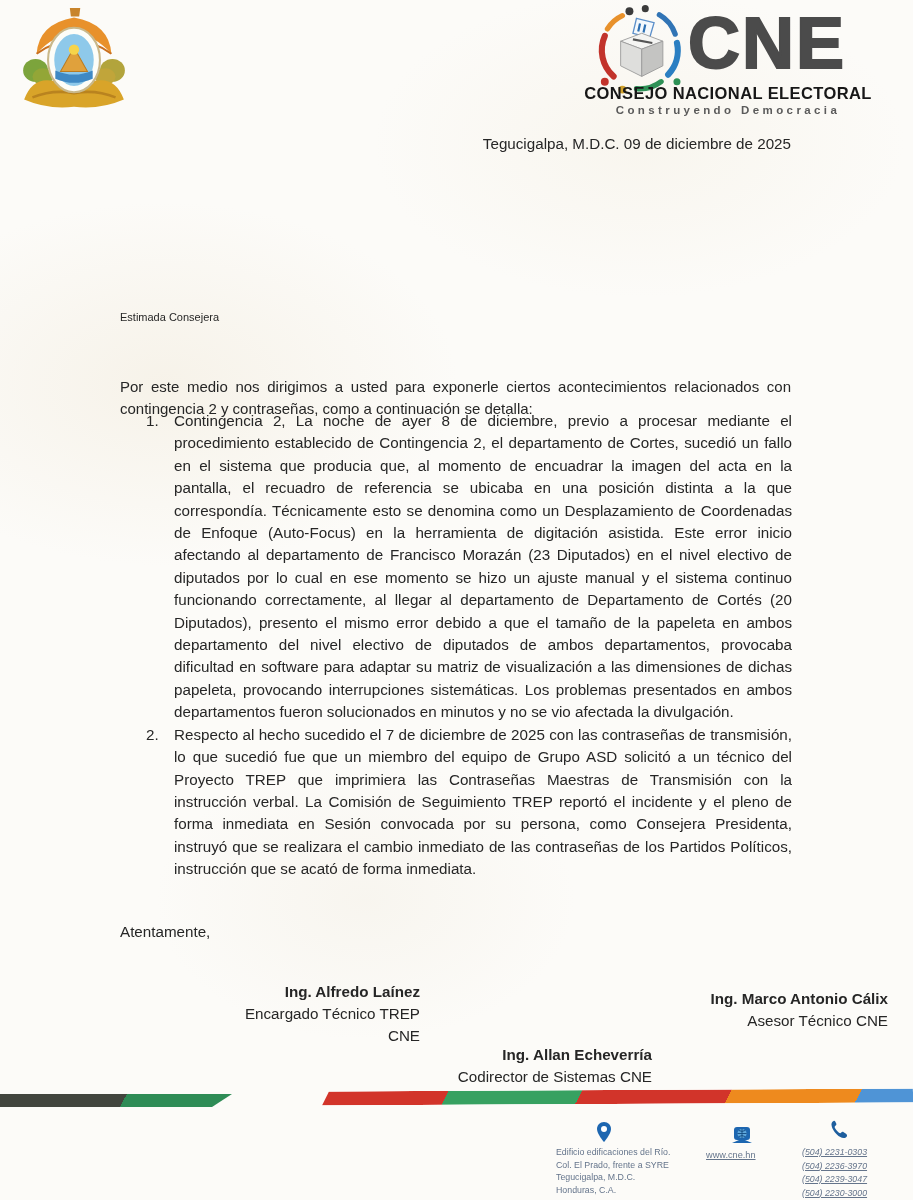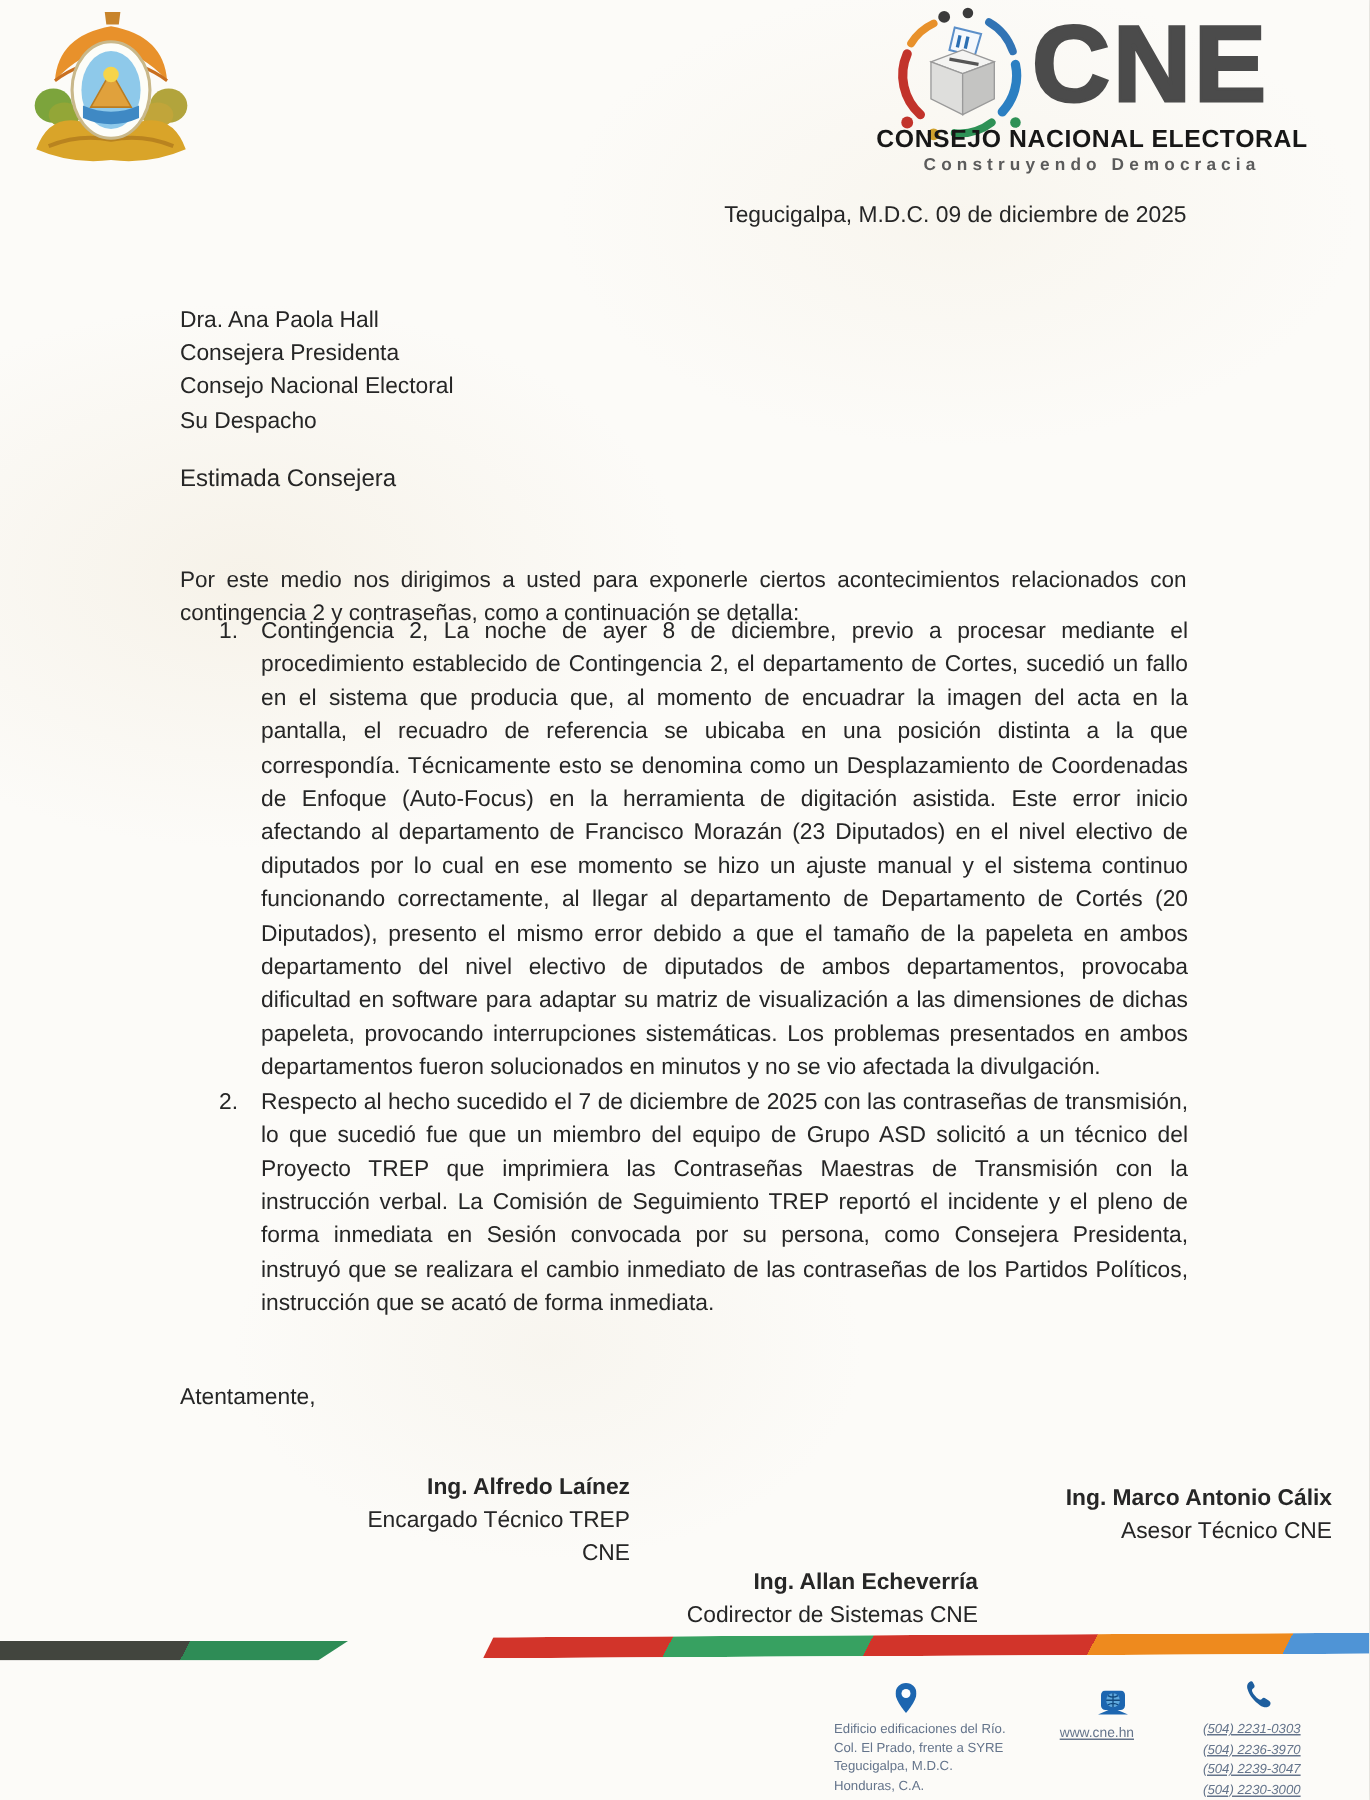--- a/index.html
+++ b/index.html
@@ -30,21 +30,21 @@
     position:absolute;left:578px;top:84px;width:300px;
     text-align:center;font-size:16.5px;font-weight:800;color:#171717;letter-spacing:.4px;
   }
   .org-tagline{
     position:absolute;left:578px;top:104px;width:300px;
     text-align:center;font-size:11.5px;font-weight:600;color:#5b5b5b;letter-spacing:3.4px;
   }
   
   .dateline{position:absolute;left:120px;top:135px;width:671px;text-align:right;font-size:15.2px;}
   .recipient{position:absolute;left:120px;top:203px;font-size:15.2px;line-height:22.2px;}
-  .salutation{position:absolute;left:120px;top:311px;font-size:16px;}
+  .salutation{position:absolute;left:120px;top:311px;font-size:11px;}
   .intro{position:absolute;left:120px;top:352px;width:671px;font-size:15px;line-height:22.4px;text-align:justify;margin-top:24px;}
   .list{position:absolute;left:146px;top:410px;width:646px;font-size:15.2px;line-height:22.4px;}
   .list-item{display:flex;align-items:flex-start;}
   .list-num{width:28px;flex:0 0 28px;}
   .list-text{flex:1;text-align:justify;}
   .closing{position:absolute;left:120px;top:876px;width:671px;font-size:15.2px;}
   .valediction{position:absolute;left:120px;top:923px;font-size:15.2px;}
   
   .sig{position:absolute;text-align:right;font-size:15.2px;line-height:22px;}
   .sig .name{font-weight:700;}
@@ -69,21 +69,21 @@
     clip-path:polygon(7px 0,100% 0,100% 100%,0 100%);
     transform:rotate(-.3deg);
   }
   
   .f-ico{position:absolute;}
   .f-pin{left:597px;top:1122px;width:14px;height:20px;}
   .f-globe{left:731px;top:1127px;width:22px;height:19px;}
   .f-phone{left:830px;top:1120px;width:18px;height:20px;}
   .f-address{position:absolute;left:556px;top:1146px;width:150px;
     font-size:8.8px;line-height:12.5px;color:#64748b;}
-  .f-web{position:absolute;left:684px;top:1150px;width:72px;text-align:right;
+  .f-web{position:absolute;left:706px;top:1150px;width:72px;text-align:left;
     font-size:9.2px;color:#64748b;text-decoration:underline;}
   .f-phones{position:absolute;left:802px;top:1146px;width:110px;
     font-size:8.8px;line-height:13.5px;color:#64748b;}
   .f-phones div{text-decoration:underline;font-style:italic;}
 </style>
 </head>
 <body>
 
 <div class="page">
 
@@ -127,26 +127,20 @@
       <polygon points="76,42 52,51 52,82 76,70" fill="#c4c4c2" stroke="#9a9a9a"></polygon>
     </svg>
   </div>
 
   <div class="cne-acronym">CNE</div>
   <div class="org-name">CONSEJO NACIONAL ELECTORAL</div>
   <div class="org-tagline">Construyendo Democracia</div>
 
   <div class="dateline">Tegucigalpa, M.D.C. 09 de diciembre de 2025</div>
 
-  <div class="recipient">
-    <div>Dra. Ana Paola Hall</div>
-    <div>Consejera Presidenta</div>
-    <div>Consejo Nacional Electoral</div>
-    <div>Su Despacho</div>
-  </div>
 
   <div class="salutation">Estimada Consejera</div>
 
   <div class="intro">Por este medio nos dirigimos a usted para exponerle ciertos acontecimientos relacionados con contingencia 2 y contraseñas, como a continuación se detalla:</div>
 
   <div class="list">
     <div class="list-item">
       <div class="list-num">1.</div>
       <div class="list-text">Contingencia 2, La noche de ayer 8 de diciembre, previo a procesar mediante el procedimiento establecido de Contingencia 2, el departamento de Cortes, sucedió un fallo en el sistema que producia que, al momento de encuadrar la imagen del acta en la pantalla, el recuadro de referencia se ubicaba en una posición distinta a la que correspondía. Técnicamente esto se denomina como un Desplazamiento de Coordenadas de Enfoque (Auto-Focus) en la herramienta de digitación asistida. Este error inicio afectando al departamento de Francisco Morazán (23 Diputados) en el nivel electivo de diputados por lo cual en ese momento se hizo un ajuste manual y el sistema continuo funcionando correctamente, al llegar al departamento de Departamento de Cortés (20 Diputados), presento el mismo error debido a que el tamaño de la papeleta en ambos departamento del nivel electivo de diputados de ambos departamentos, provocaba dificultad en software para adaptar su matriz de visualización a las dimensiones de dichas papeleta, provocando interrupciones sistemáticas. Los problemas presentados en ambos departamentos fueron solucionados en minutos y no se vio afectada la divulgación.</div>
     </div>

